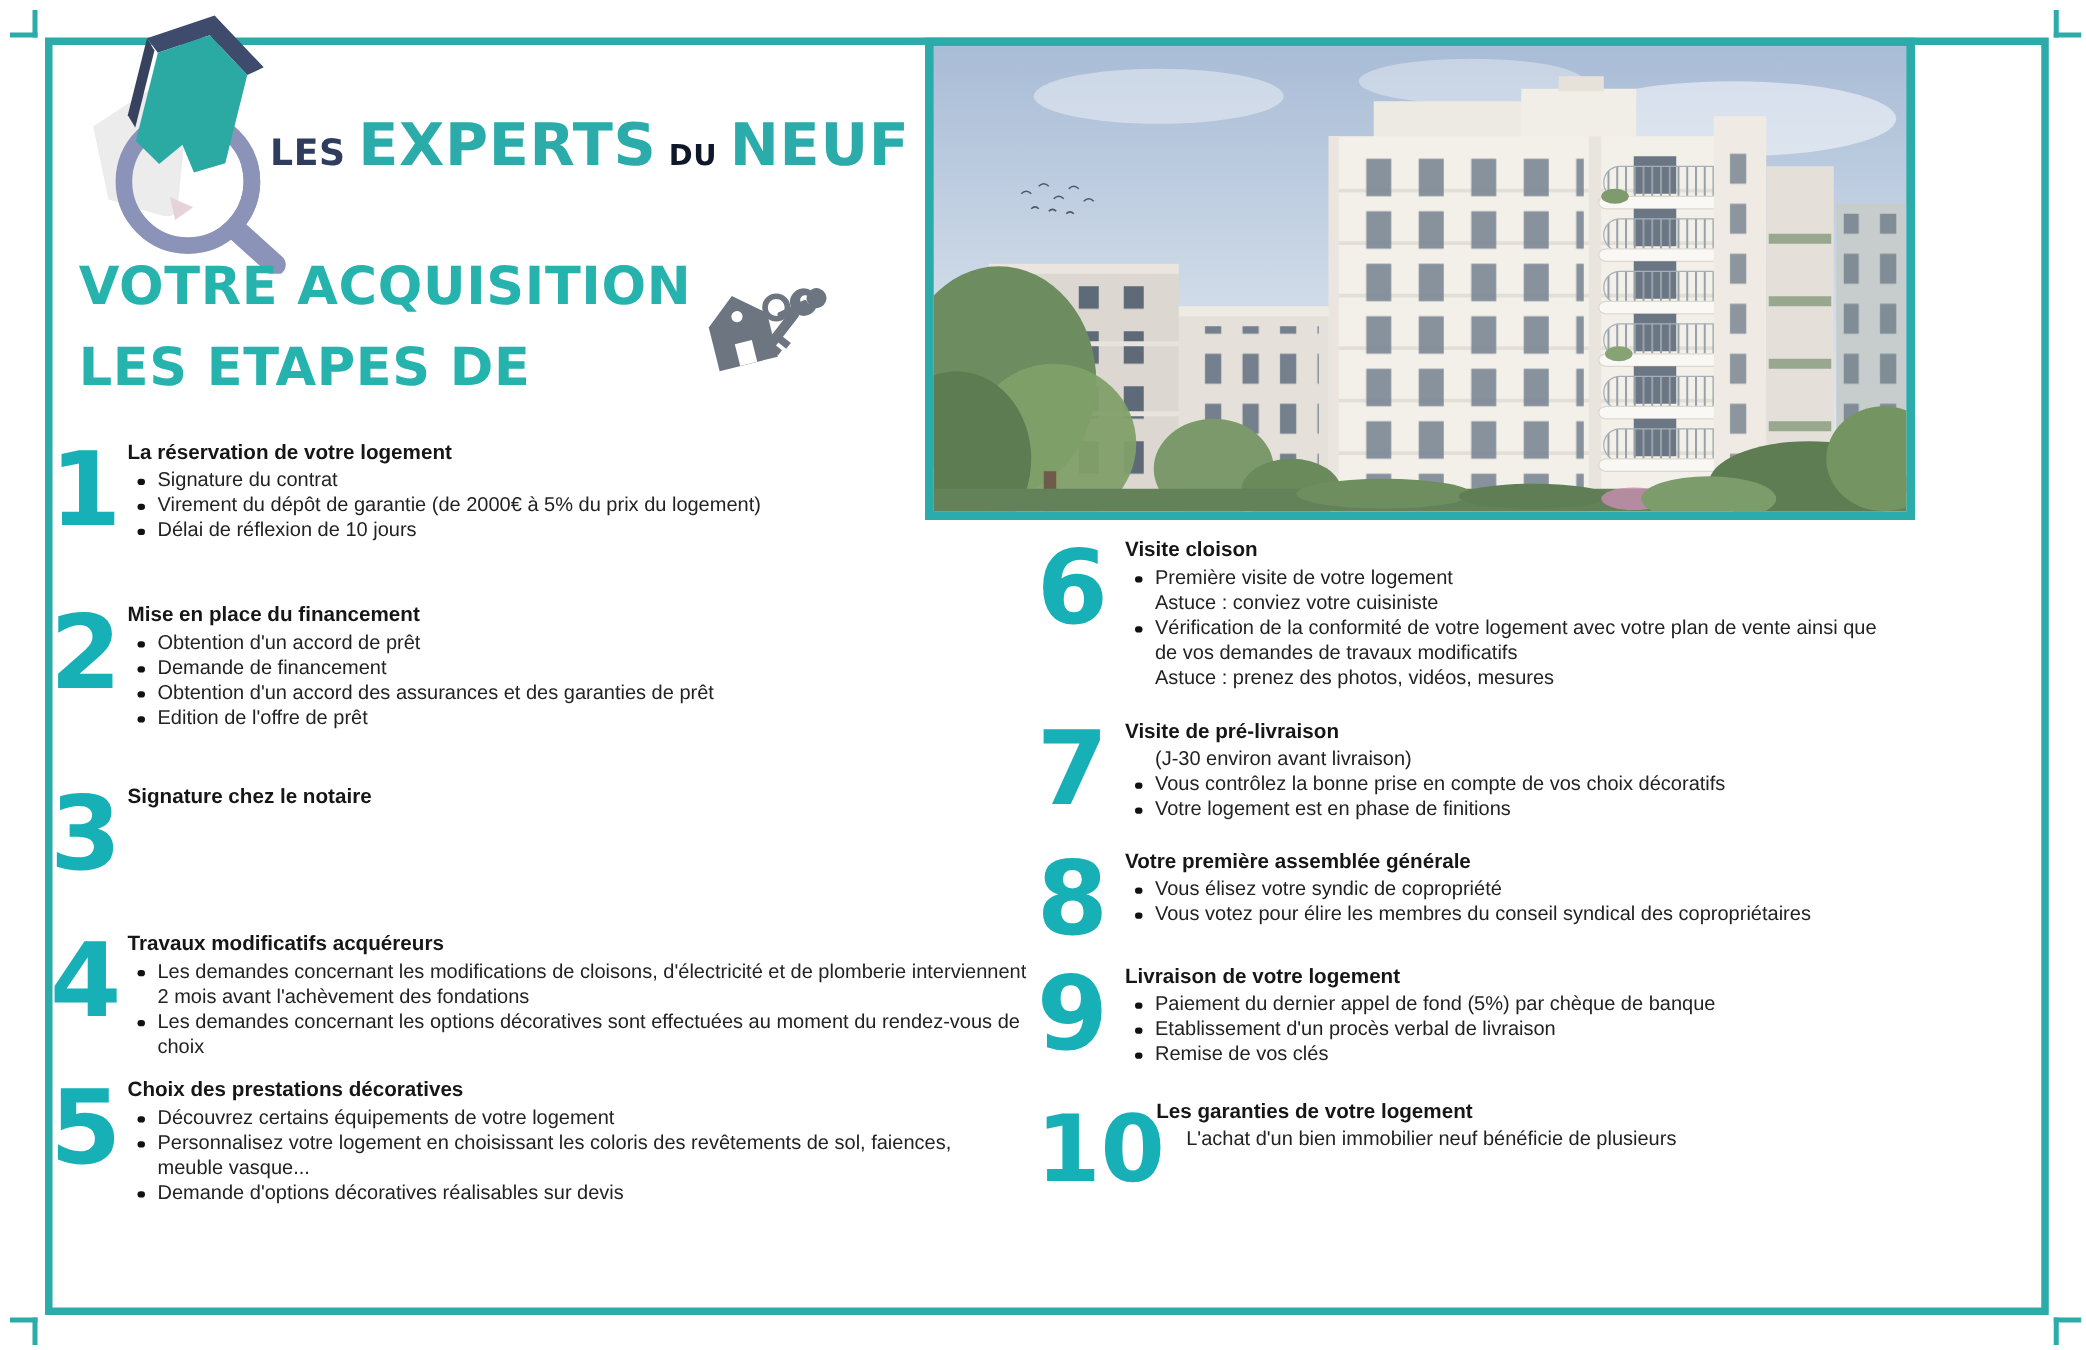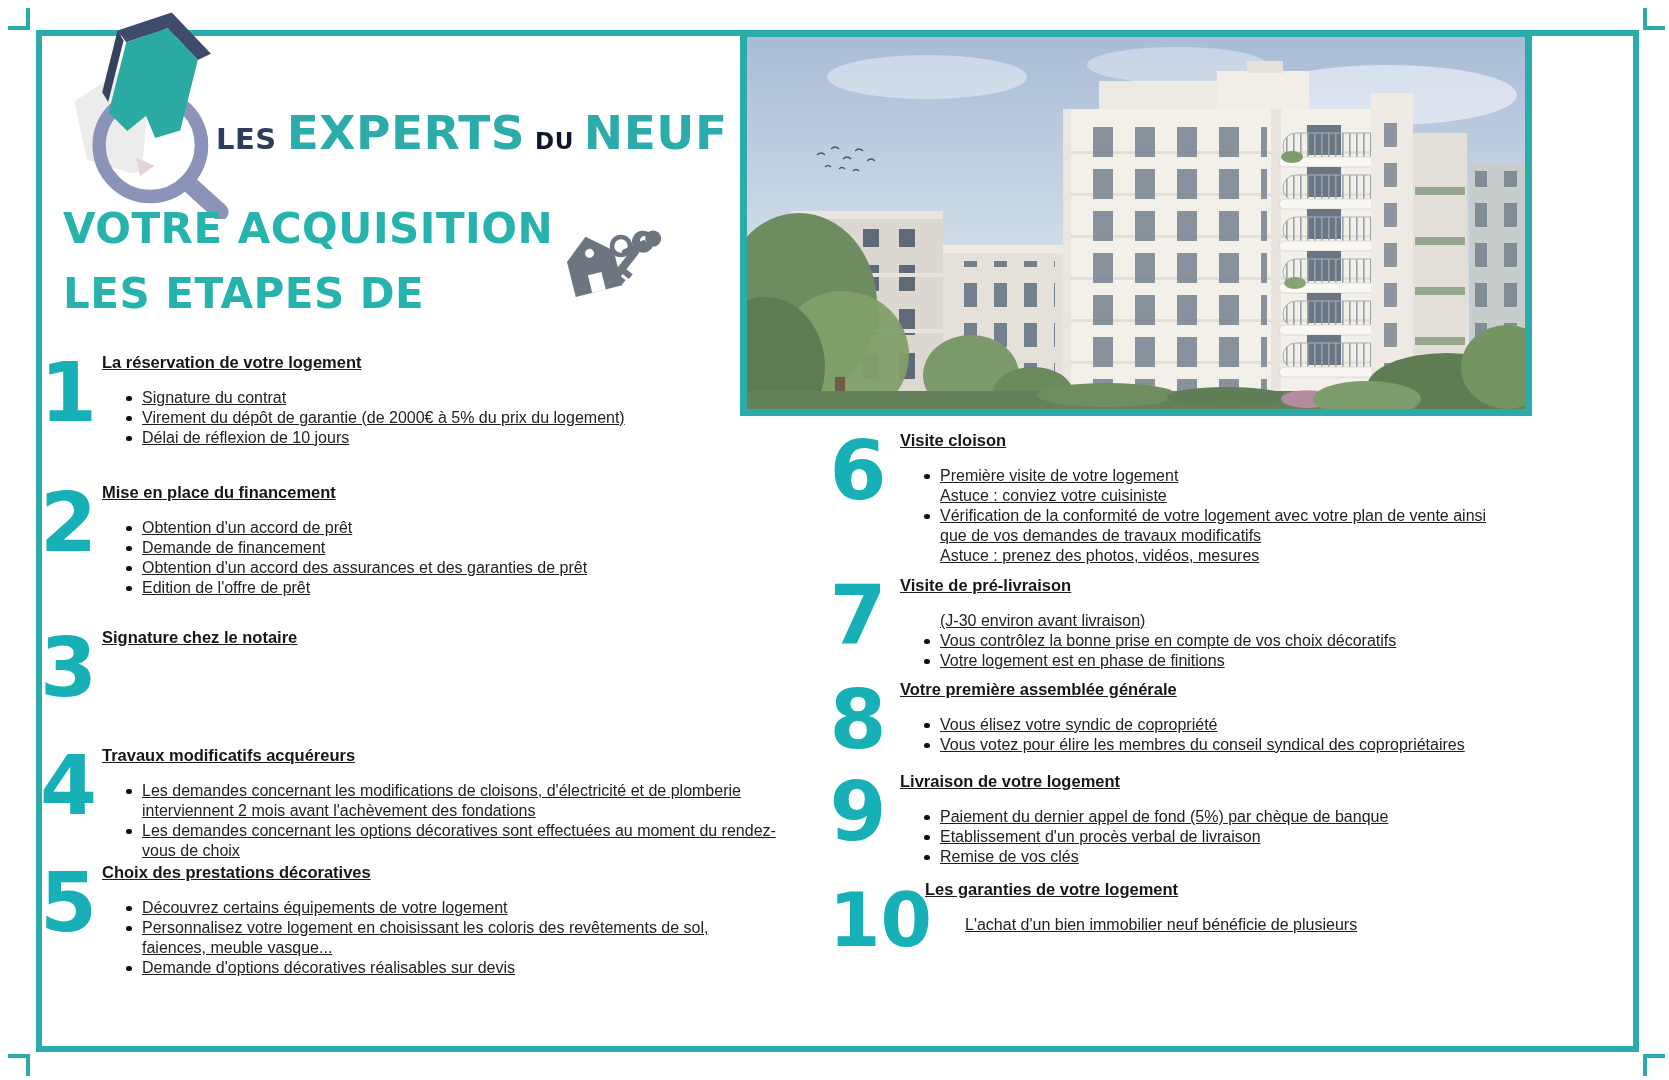--- a/index.html
+++ b/index.html
@@ -16,21 +16,21 @@
   }
   .corner{position:absolute;width:18px;height:18px;z-index:1;}
   .corner.tl{left:8px;top:8px;border-right:4px solid #2bacaa;border-bottom:4px solid #2bacaa;}
   .corner.tr{left:1643px;top:8px;border-left:4px solid #2bacaa;border-bottom:4px solid #2bacaa;}
   .corner.bl{left:8px;top:1054px;border-right:4px solid #2bacaa;border-top:4px solid #2bacaa;}
   .corner.br{left:1643px;top:1054px;border-left:4px solid #2bacaa;border-top:4px solid #2bacaa;}
 
   
   .logo{position:absolute;left:56px;top:4px;width:205px;height:215px;z-index:3;}
   .brand{
-    position:absolute;left:216px;top:86px;z-index:3;
+    position:absolute;left:216px;top:70px;z-index:3;
     display:flex;align-items:baseline;gap:10px;
     font-family:"DejaVu Sans", sans-serif;font-weight:800;letter-spacing:.5px;
     white-space:nowrap;
   }
   .brand .b1{font-size:29px;color:#2e3d5e;}
   .brand .b2{font-size:47px;color:#2bacaa;}
   .brand .b3{font-size:23px;color:#0f172a;margin-top:42px;}
   .brand .b4{font-size:47px;color:#2bacaa;}
 
   
@@ -49,23 +49,23 @@
   }
   .photo svg{display:block;}
 
   
   .step{position:absolute;display:flex;z-index:3;}
   .num{
     font-family:"DejaVu Sans", sans-serif;font-weight:800;
     color:#16b0b6;font-size:82px;line-height:66px;margin-top:8px;
     width:52px;text-align:center;flex:0 0 auto;
   }
-  .body{margin-left:10px;text-decoration:underline;}
+  .body{margin-left:10px;}
   .stitle{margin:0 0 3px 0;font-size:16.5px;font-weight:700;color:#161616;line-height:20px;}
-  ul.items{list-style:none;margin:16px;padding:0;}
+  ul.items{list-style:none;margin:0;padding:0;}
   ul.items li{position:relative;padding-left:24px;font-size:16px;line-height:20px;color:#222;}
   ul.items li.li-b::before{
     content:"";position:absolute;left:8px;top:7.5px;width:5.5px;height:5.5px;border-radius:50%;background:#111;
   }
   
   .s1{left:40px;top:352px;} .s1 .body{width:700px;}
   .s2{left:40px;top:482px;} .s2 .body{width:700px;}
   .s3{left:40px;top:627px;} .s3 .body{width:735px;}
   .s4{left:40px;top:745px;} .s4 .body{width:720px;}
   .s5{left:40px;top:862px;} .s5 .body{width:660px;}

